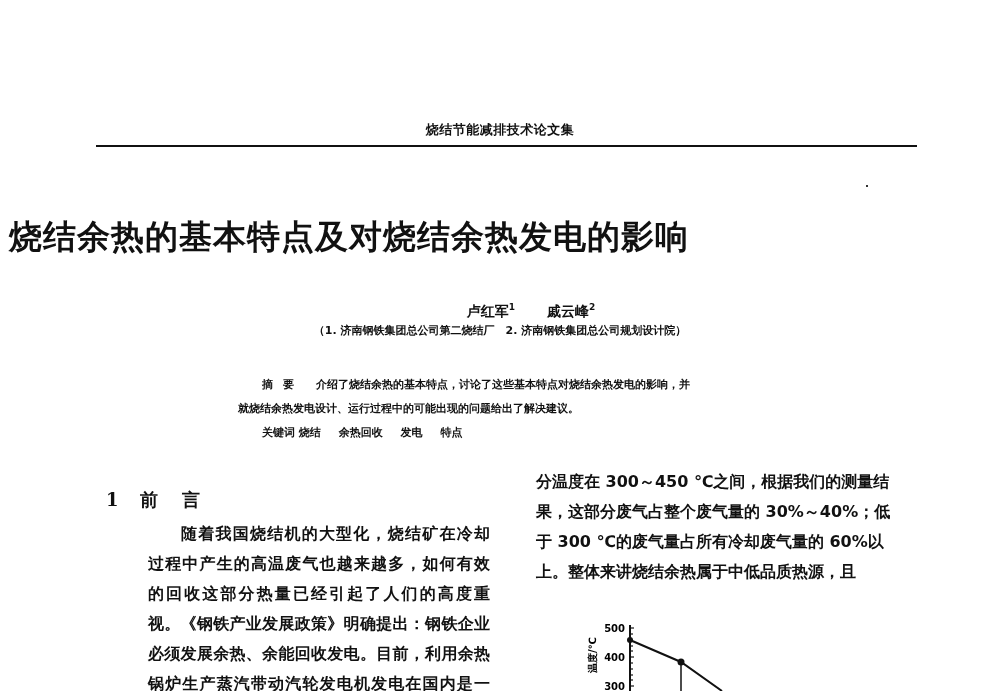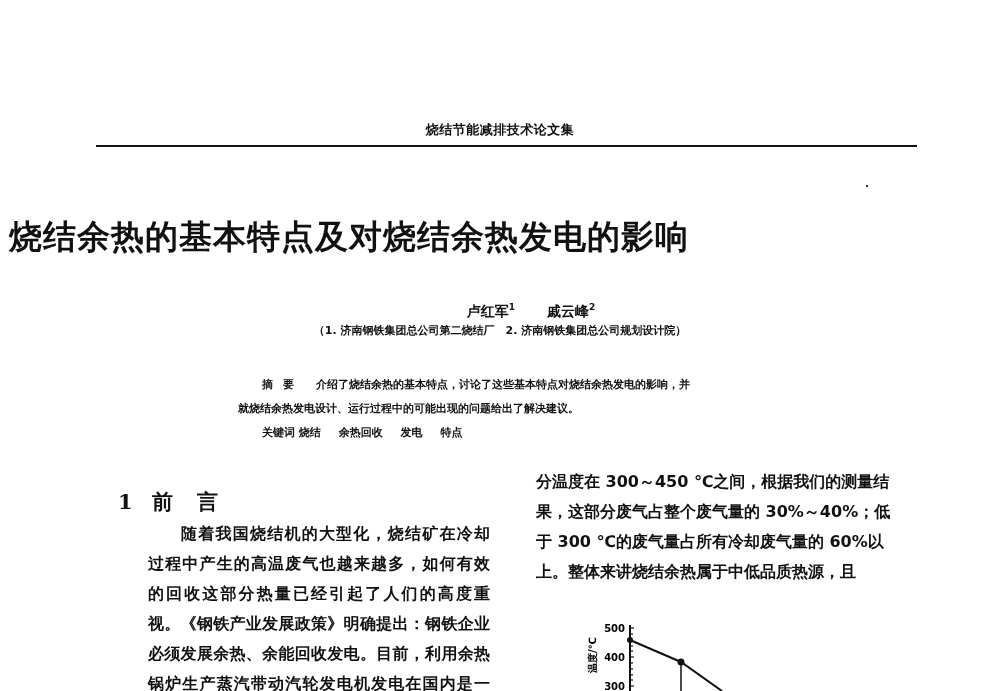--- a/index.html
+++ b/index.html
@@ -35,21 +35,21 @@
   .abstract-line {
     font-size: 11px; font-weight: bold;
   }
   .abs-l1 { left: 262px; top: 377px; text-align: right; }
   .abs-l2 { left: 238px; top: 401px; }
   .abs-l3 { left: 262px; top: 425px; }
   .abs-label { display: inline-block; margin-right: 12px; letter-spacing: 10px; }
   .kw-label { display: inline-block; }
   .kw { display: inline-block; margin-right: 14px; }
   .section-head {
-    left: 118px; top: 488px; font-size: 21px; font-weight: bold;
+    left: 106px; top: 488px; font-size: 18px; font-weight: bold;
     font-family: "DejaVu Serif", "Liberation Serif", serif;
   }
   .section-head .num { display: inline-block; width: 34px; }
   .section-head .title-chars { letter-spacing: 24px; }
   .col {
     font-size: 16px; line-height: 30px; font-weight: bold;
   }
   .col-left { left: 118px; top: 519px; width: 372px; }
   .col-left .line { display: block; height: 30px; text-align: justify; text-align-last: justify; margin-left: 30px; }
   .col-left .line.indent { padding-left: 33px; }

